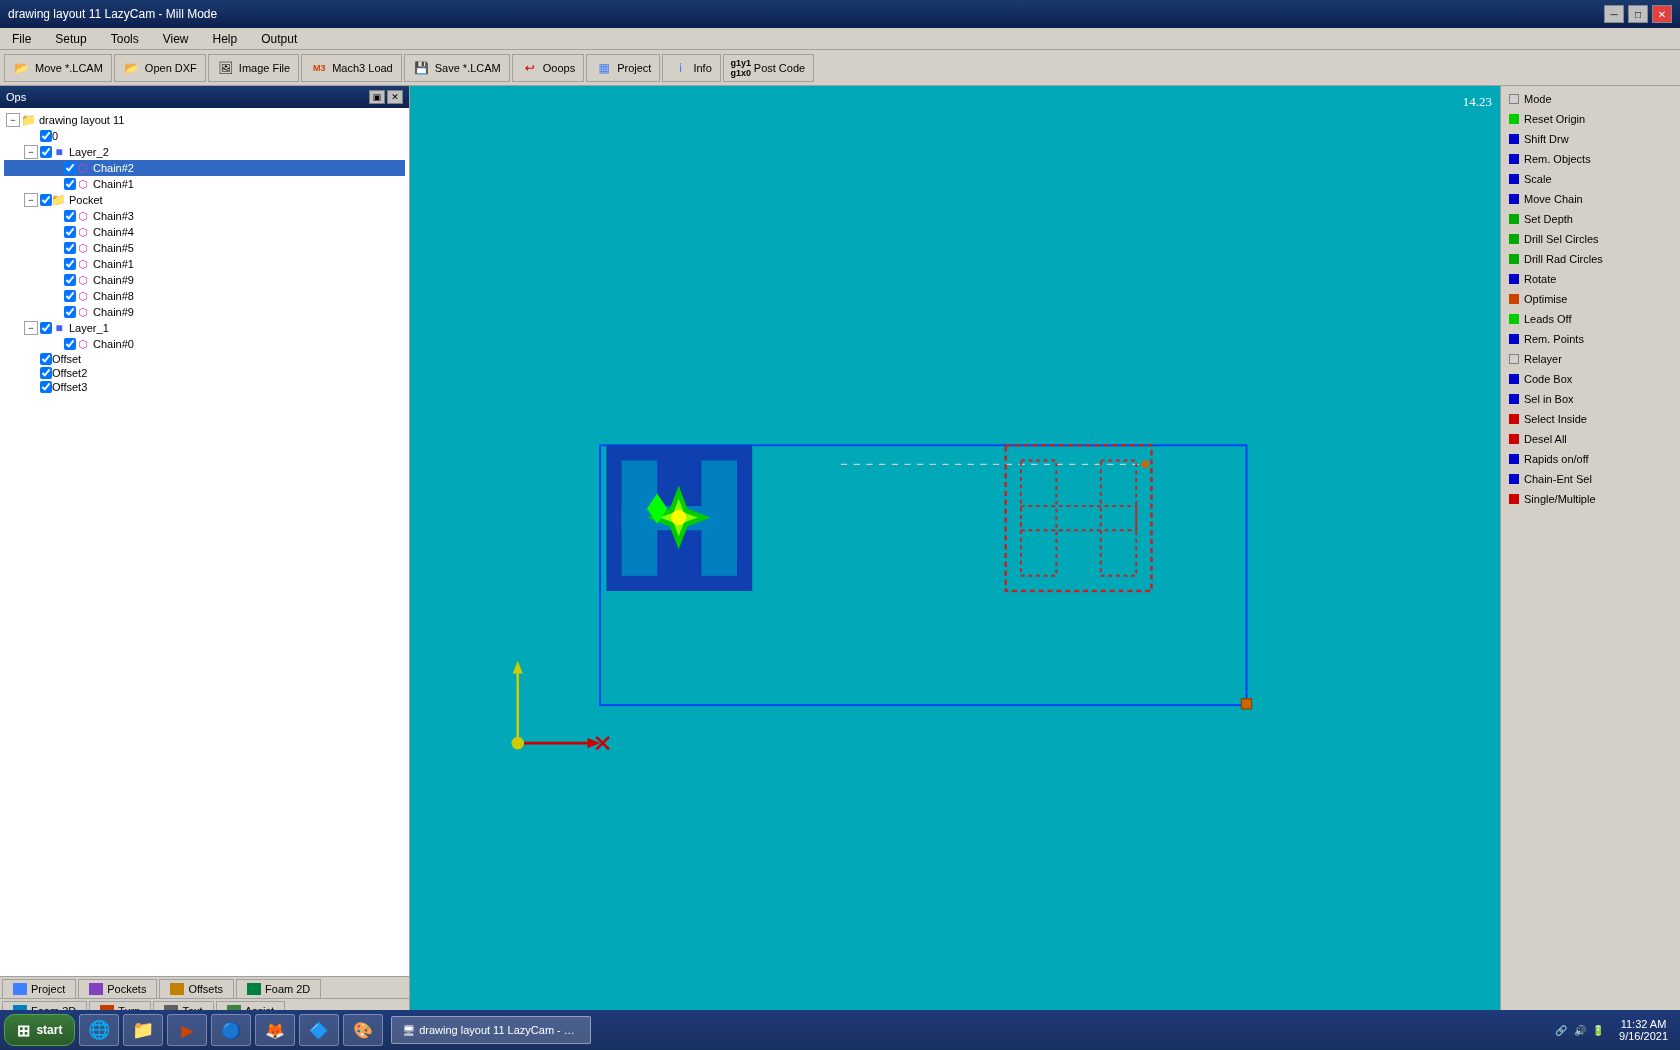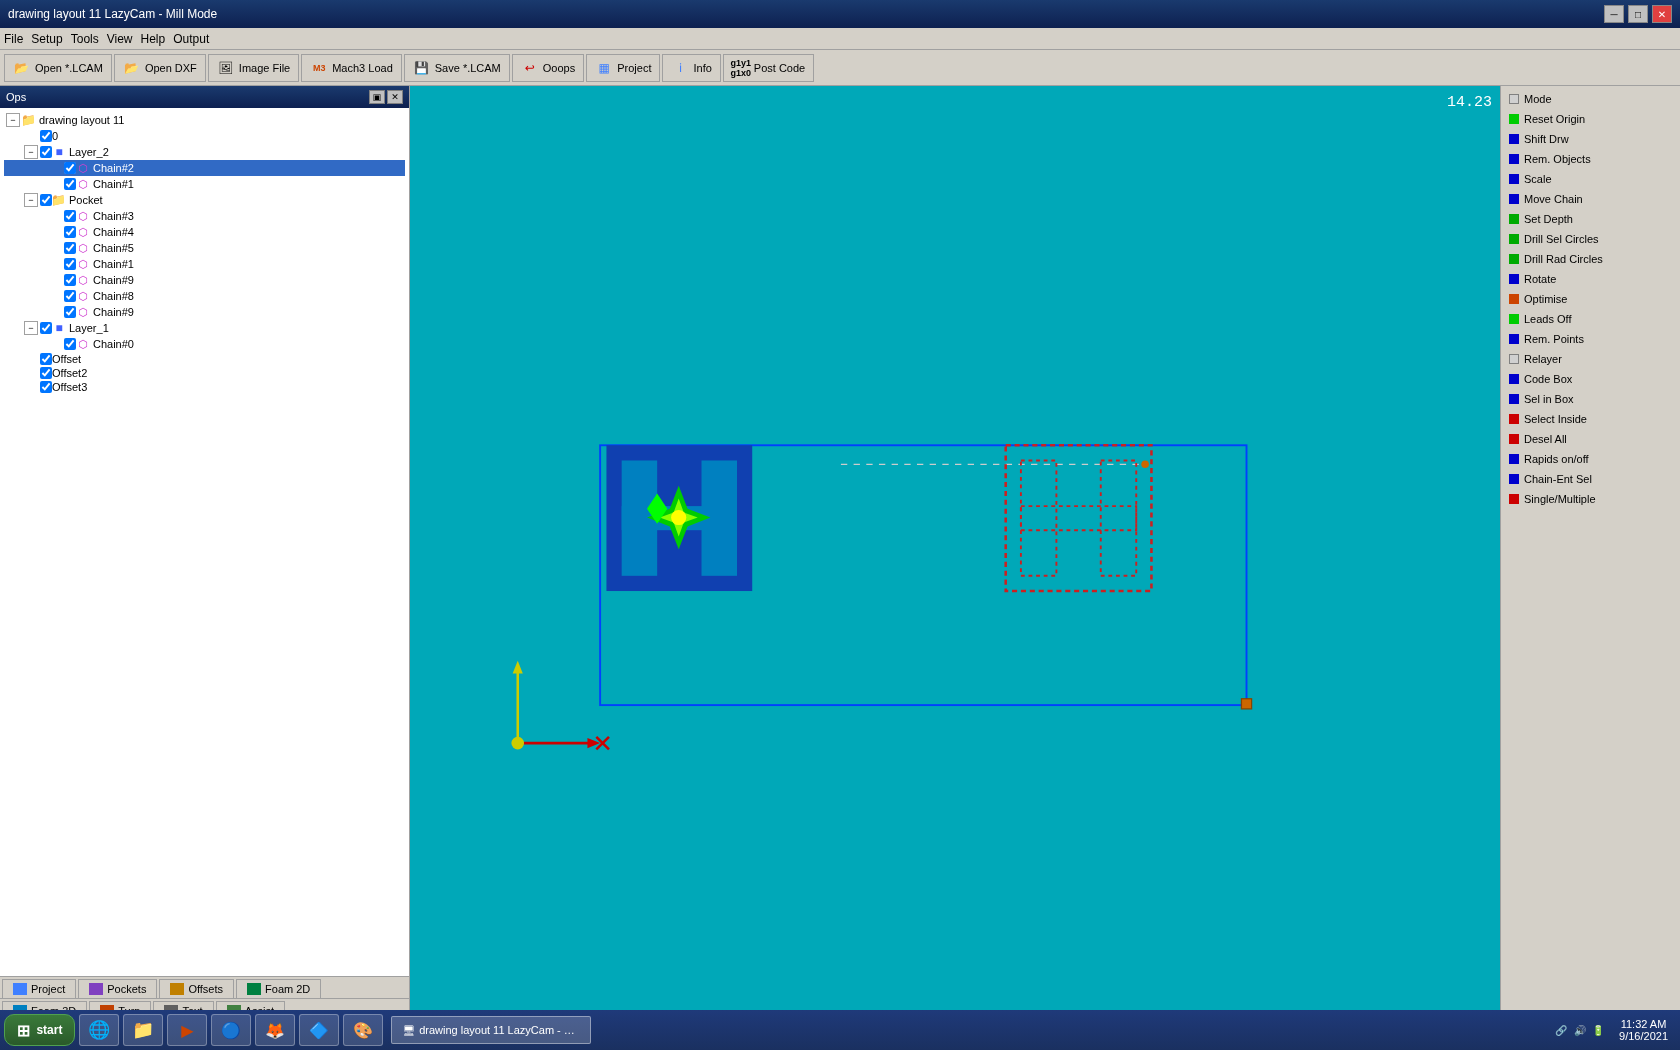--- a/index.html
+++ b/index.html
@@ -28,21 +28,21 @@
 
     
     #menubar {
       background: #d4d0c8;
       height: 22px;
       display: flex;
       align-items: center;
       border-bottom: 1px solid #a0a0a0;
     }
     .menu-item {
-      padding: 2px 4px;
+      padding: 2px 12px;
       cursor: pointer;
       font-size: 12px;
     }
 
     
     #toolbar {
       background: #d4d0c8;
       height: 36px;
       display: flex;
       align-items: center;
@@ -199,22 +199,22 @@
       flex-shrink: 0;
       display: inline-block;
     }
 
     
     #coord-display {
       position: absolute;
       top: 8px;
       right: 8px;
       color: white;
-      font-size: 15px;
-      font-family: Liberation Mono, monospace;
+      font-size: 13px;
+      font-family: Liberation Serif, serif;
     }
 
     
     #drawing-area {
       position: absolute;
       top: 0; left: 0; right: 0; bottom: 0;
     }
 
     
     #bottom-section {
@@ -348,21 +348,21 @@
   <div class="menu-item">Setup</div>
   <div class="menu-item">Tools</div>
   <div class="menu-item">View</div>
   <div class="menu-item">Help</div>
   <div class="menu-item">Output</div>
 </div>
 
 <div id="toolbar">
   <button class="toolbar-btn">
     <span class="toolbar-icon">📂</span>
-    <span>Open *.LCAM</span>
+    <span>Move *.LCAM</span>
   </button>
   <button class="toolbar-btn">
     <span class="toolbar-icon">📂</span>
     <span>Open DXF</span>
   </button>
   <button class="toolbar-btn">
     <span class="toolbar-icon">🖼</span>
     <span>Image File</span>
   </button>
   <button class="toolbar-btn">

